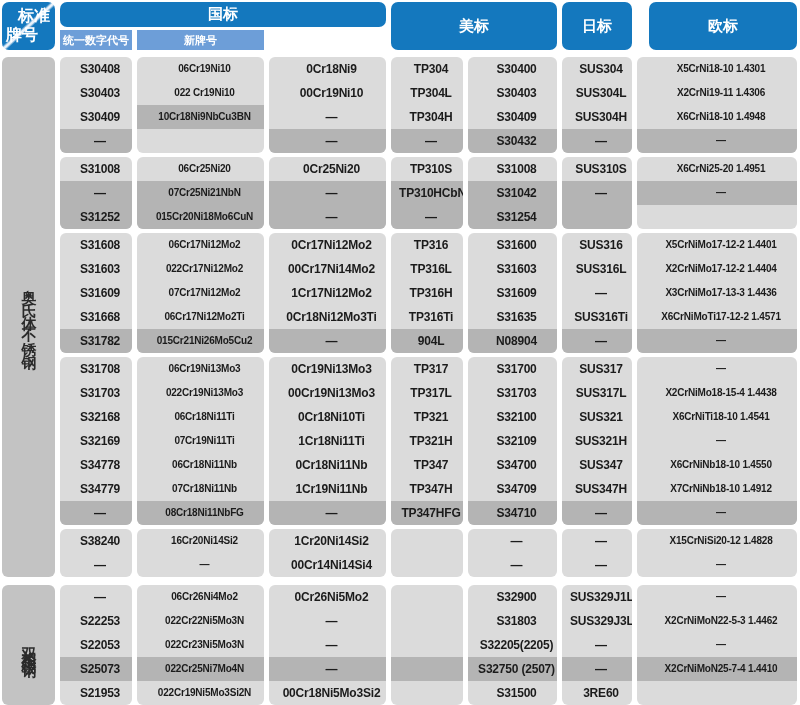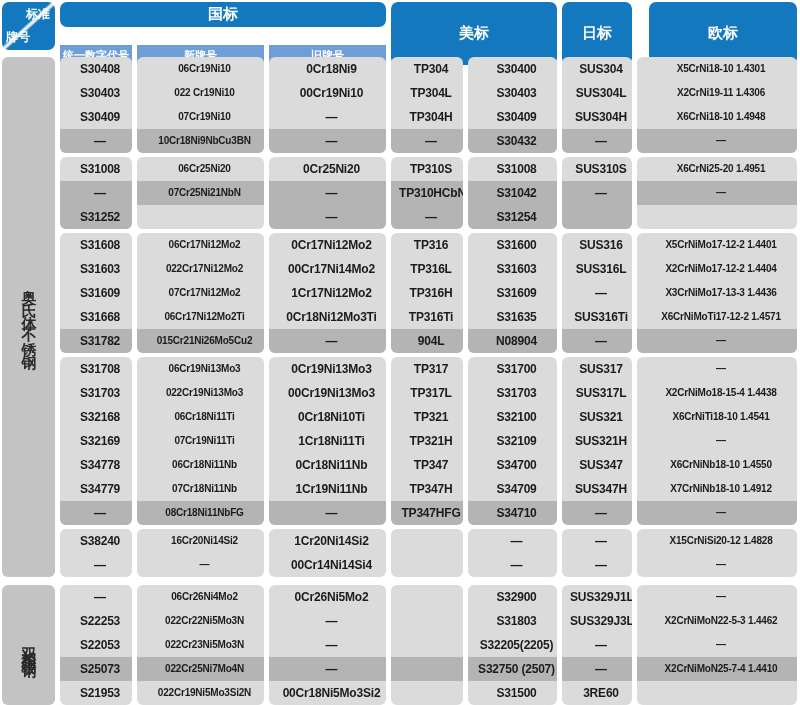--- a/index.html
+++ b/index.html
@@ -7,24 +7,24 @@
        -webkit-font-smoothing:antialiased;}
   .page{padding:2px;box-sizing:border-box;width:800px;}
 
   
   .header{display:grid;grid-template-columns:53px 72px 127px 117px 72px 89px 70px 160px;
           column-gap:5px;height:48px;margin-bottom:7px;}
   .hdr-blue{background:#1478be;color:#fff;font-weight:700;display:flex;
             align-items:center;justify-content:center;border-radius:7px;font-size:15px;}
   .corner{position:relative;background:#1478be;border-radius:7px;height:48px;
           background-image:linear-gradient(to bottom right,rgba(0,0,0,0) 46%,#e8f1fa 49%,#e8f1fa 51%,rgba(0,0,0,0) 54%);}
-  .corner span{position:absolute;color:#fff;font-size:12px;font-weight:700;}
+  .corner span{position:absolute;color:#fff;font-size:16px;font-weight:700;}
   .corner .tr{top:4px;right:5px;}
   .corner .bl{bottom:4px;left:4px;}
-  .gb-wrap{grid-column:2 / span 3;display:flex;flex-direction:column;gap:18px;}
+  .gb-wrap{grid-column:2 / span 3;display:flex;flex-direction:column;gap:3px;}
   .gb-title{height:25px;font-size:15px;}
   .gb-pills{display:grid;grid-template-columns:72px 127px 117px;column-gap:5px;height:20px;}
   .pill{background:#6d9ed8;color:#fff;border-radius:0;display:flex;align-items:center;
         justify-content:center;font-size:11px;font-weight:700;white-space:nowrap;}
   .us{grid-column:5 / span 2;}
   .jp{grid-column:7;}
   .eu{grid-column:8;margin-left:12px;}
 
   
   .section{display:flex;gap:5px;margin-bottom:8px;}
@@ -51,21 +51,20 @@
   <div class="header">
     <div class="corner">
       <span class="tr">标准</span>
       <span class="bl">牌号</span>
     </div>
     <div class="gb-wrap">
       <div class="hdr-blue gb-title">国标</div>
       <div class="gb-pills">
         <div class="pill">统一数字代号</div>
         <div class="pill">新牌号</div>
-        <div class="pill">旧牌号</div>
       </div>
     </div>
     <div class="hdr-blue us">美标</div>
     <div class="hdr-blue jp">日标</div>
     <div class="hdr-blue eu">欧标</div>
   </div>
 
   <div id="sections">
       <div class="section">
         <div class="side">
@@ -75,21 +74,20 @@
           <div class="group">
             <div class="block c0">
               <div class="cell">S30408</div>
               <div class="cell">S30403</div>
               <div class="cell">S30409</div>
               <div class="cell dark">—</div>
             </div>
             <div class="block c1">
               <div class="cell">06Cr19Ni10</div>
               <div class="cell">022 Cr19Ni10</div>
-              <div class="cell">07Cr19Ni10</div>
               <div class="cell dark">10Cr18Ni9NbCu3BN</div>
             </div>
             <div class="block c2">
               <div class="cell">0Cr18Ni9</div>
               <div class="cell">00Cr19Ni10</div>
               <div class="cell">—</div>
               <div class="cell dark">—</div>
             </div>
             <div class="block c3">
               <div class="cell">TP304</div>
@@ -118,20 +116,21 @@
           </div>
           <div class="group">
             <div class="block c0">
               <div class="cell">S31008</div>
               <div class="cell dark">—</div>
               <div class="cell dark">S31252</div>
             </div>
             <div class="block c1">
               <div class="cell">06Cr25Ni20</div>
               <div class="cell dark">07Cr25Ni21NbN</div>
+              <div class="cell dark">015Cr20Ni18Mo6CuN</div>
             </div>
             <div class="block c2">
               <div class="cell">0Cr25Ni20</div>
               <div class="cell dark">—</div>
               <div class="cell dark">—</div>
             </div>
             <div class="block c3">
               <div class="cell">TP310S</div>
               <div class="cell dark">TP310HCbN</div>
               <div class="cell dark">—</div>

